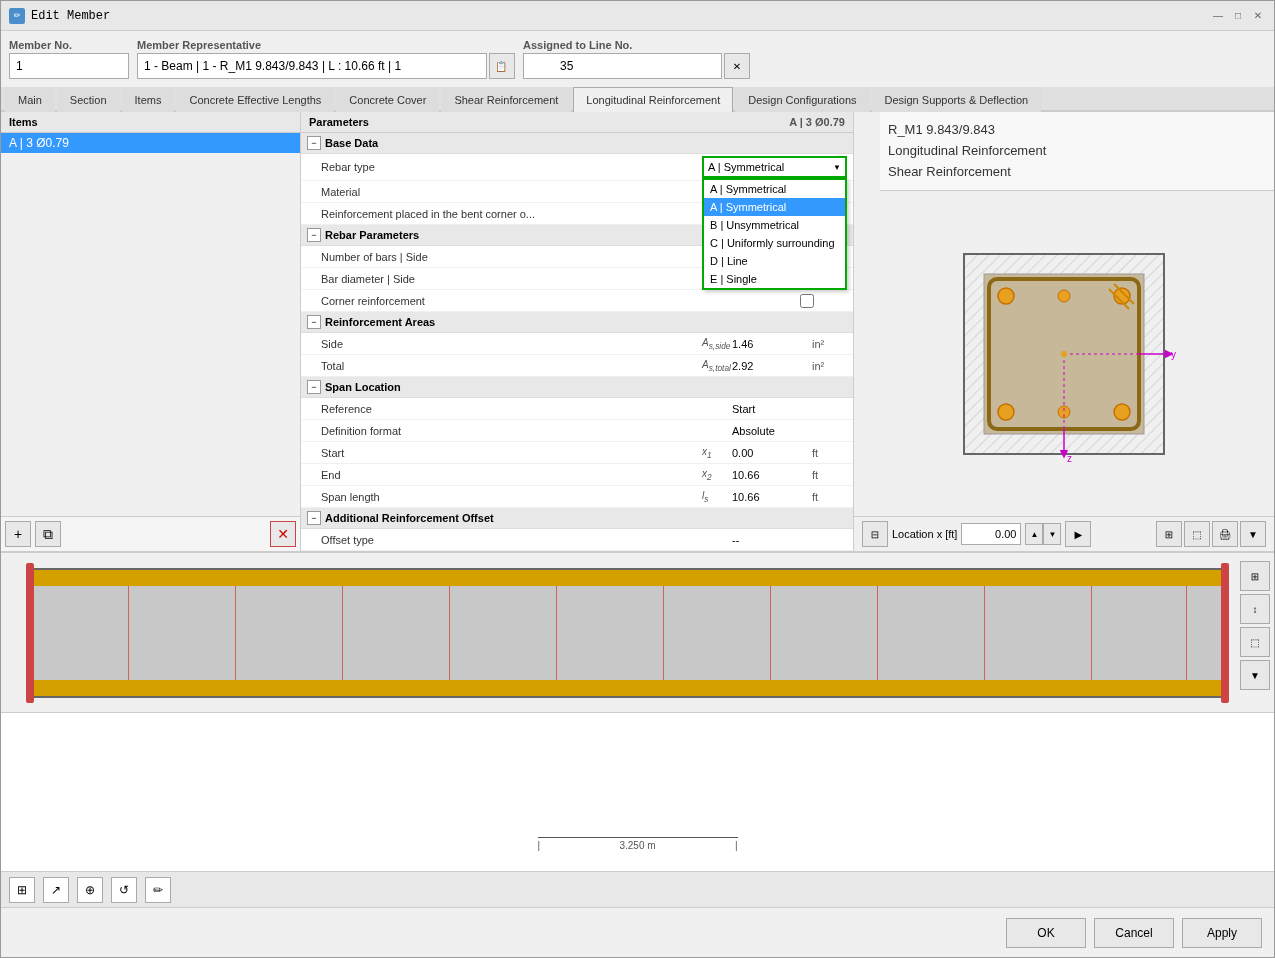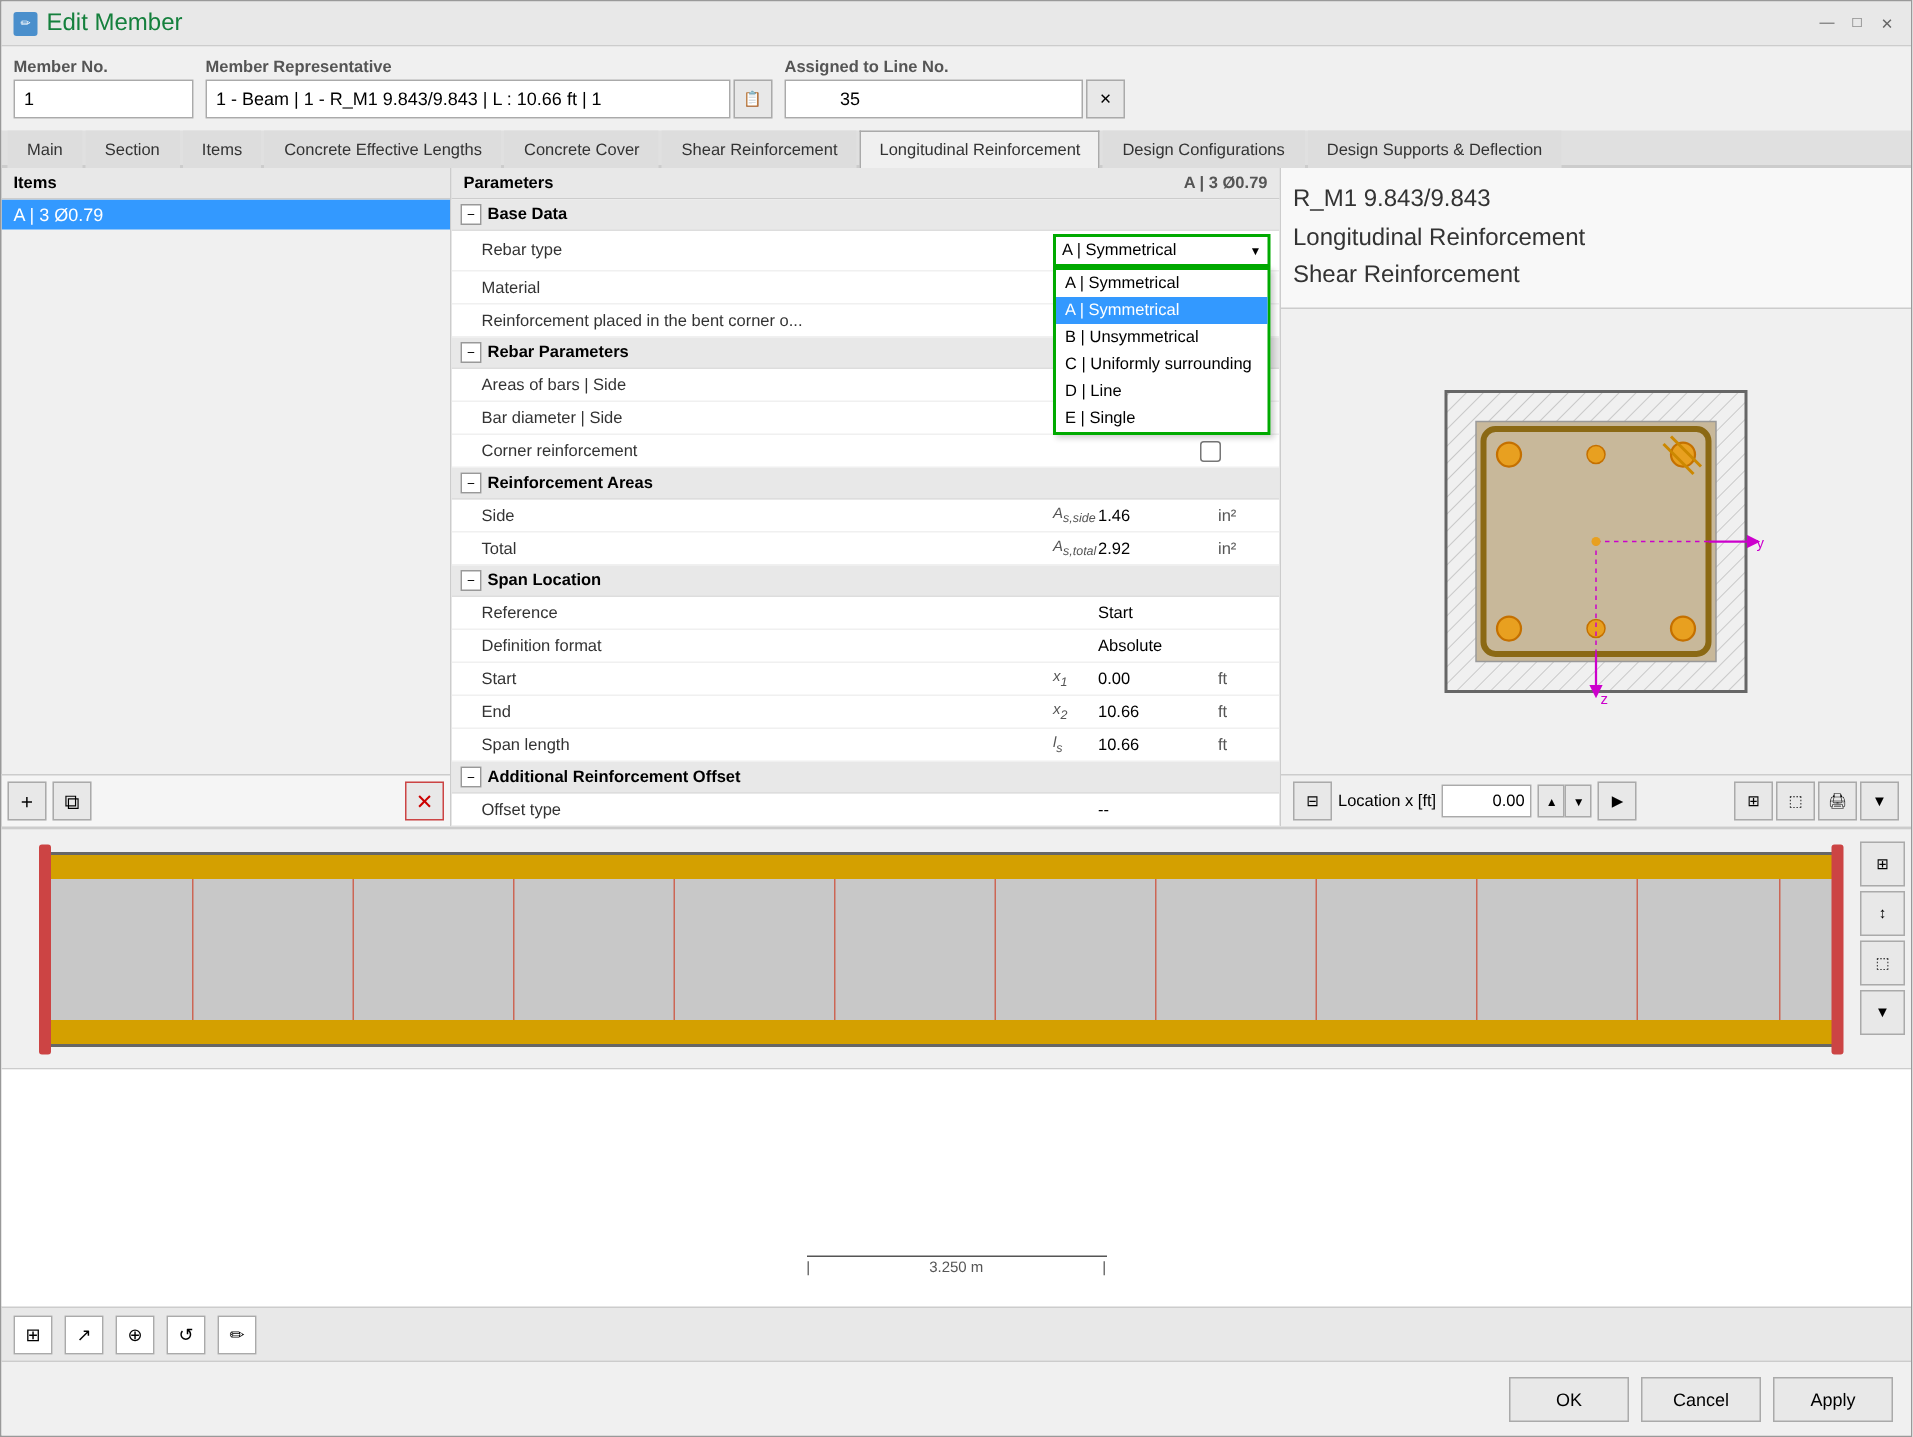--- a/index.html
+++ b/index.html
@@ -2,21 +2,21 @@
 <html><head>
   <meta charset="utf-8">
   <style>
     * { box-sizing: border-box; margin: 0; padding: 0; }
     body { font-family: 'Segoe UI', Arial, sans-serif; font-size: 12px; background: #f0f0f0; overflow: hidden; }
     
     .window { width: 1275px; height: 958px; background: #f0f0f0; border: 1px solid #999; display: flex; flex-direction: column; }
     
     .title-bar { background: #e8e8e8; height: 30px; display: flex; align-items: center; padding: 0 8px; border-bottom: 1px solid #ccc; gap: 6px; }
     .title-bar-icon { width: 16px; height: 16px; background: #4a8fcc; border-radius: 2px; display: flex; align-items: center; justify-content: center; color: white; font-size: 8px; }
-    .title-bar-text { font-size: 16px; color: #15803d; flex: 1; }
+    .title-bar-text { font-size: 12px; color: #000000; flex: 1; font-family: Liberation Mono, monospace; }
     .title-bar-controls { display: flex; gap: 4px; }
     .title-bar-btn { width: 16px; height: 16px; background: none; border: none; cursor: pointer; font-size: 10px; color: #666; display: flex; align-items: center; justify-content: center; }
     
     .top-fields { display: flex; gap: 8px; padding: 8px; background: #f0f0f0; }
     .field-group { display: flex; flex-direction: column; gap: 2px; }
     .field-label { font-size: 11px; color: #555; font-weight: bold; }
     .field-input { height: 26px; border: 1px solid #aaa; background: white; padding: 0 6px; font-size: 12px; min-width: 120px; }
     .field-input-wide { min-width: 350px; }
     .field-with-btn { display: flex; gap: 2px; }
     .field-btn { width: 26px; height: 26px; border: 1px solid #aaa; background: #e8e8e8; cursor: pointer; display: flex; align-items: center; justify-content: center; font-size: 10px; }
@@ -53,21 +53,21 @@
     .param-checkbox { width: 14px; height: 14px; }
     
     .dropdown-container { position: relative; width: 145px; }
     .dropdown-btn { height: 22px; border: 2px solid #00aa00; background: white; font-size: 11px; padding: 0 4px; width: 100%; display: flex; align-items: center; justify-content: space-between; cursor: pointer; }
     .dropdown-arrow { font-size: 8px; }
     .dropdown-menu { position: absolute; top: 100%; left: 0; background: white; border: 2px solid #00aa00; z-index: 100; width: 145px; box-shadow: 2px 2px 4px rgba(0,0,0,0.2); }
     .dropdown-item { padding: 3px 6px; font-size: 11px; cursor: pointer; }
     .dropdown-item.selected { background: #3399ff; color: white; }
     
     .right-panel { width: 420px; display: flex; flex-direction: column; overflow: hidden; }
-    .right-info { padding: 8px; font-size: 16px; line-height: 1.6; color: #333; border-bottom: 1px solid #ccc; background: #f8f8f8; }
+    .right-info { padding: 8px; font-size: 13px; line-height: 1.6; color: #333; border-bottom: 1px solid #ccc; background: #f8f8f8; margin-left: 26px; }
     .section-viz { flex: 1; display: flex; flex-direction: column; align-items: center; justify-content: center; overflow: hidden; padding: 8px; }
     .location-bar { display: flex; align-items: center; gap: 4px; padding: 4px 8px; border-top: 1px solid #ccc; background: #f0f0f0; }
     .location-label { font-size: 11px; text-align: center; }
     .location-input { height: 22px; width: 60px; border: 1px solid #aaa; font-size: 11px; padding: 0 4px; text-align: right; }
     .location-btns { display: flex; }
     .loc-btn { width: 18px; height: 22px; border: 1px solid #aaa; background: #e8e8e8; font-size: 8px; cursor: pointer; display: flex; align-items: center; justify-content: center; }
     .viz-btn { width: 26px; height: 26px; border: 1px solid #aaa; background: #e8e8e8; cursor: pointer; display: flex; align-items: center; justify-content: center; font-size: 10px; }
     
     .bottom-area { height: 320px; border-top: 2px solid #ccc; background: #f8f8f8; display: flex; flex-direction: column; overflow: hidden; }
     .bottom-graph { flex: 1; background: white; position: relative; }
@@ -184,21 +184,21 @@
         <div class="param-row">
           <span class="param-name">Reinforcement placed in the bent corner o...</span>
         </div>
 
         <div class="section-row">
           <div class="section-toggle">−</div>
           <span class="section-label">Rebar Parameters</span>
         </div>
 
         <div class="param-row">
-          <span class="param-name">Areas of bars | Side</span>
+          <span class="param-name">Number of bars | Side</span>
           <span class="param-symbol" style="font-size:10px;">n<sub>s</sub></span>
           <span class="param-value"></span>
           <span class="param-unit"></span>
         </div>
 
         <div class="param-row">
           <span class="param-name">Bar diameter | Side</span>
           <span class="param-symbol" style="font-size:10px;">d<sub>s</sub></span>
           <span class="param-value">0.79</span>
           <span class="param-unit">in</span>

